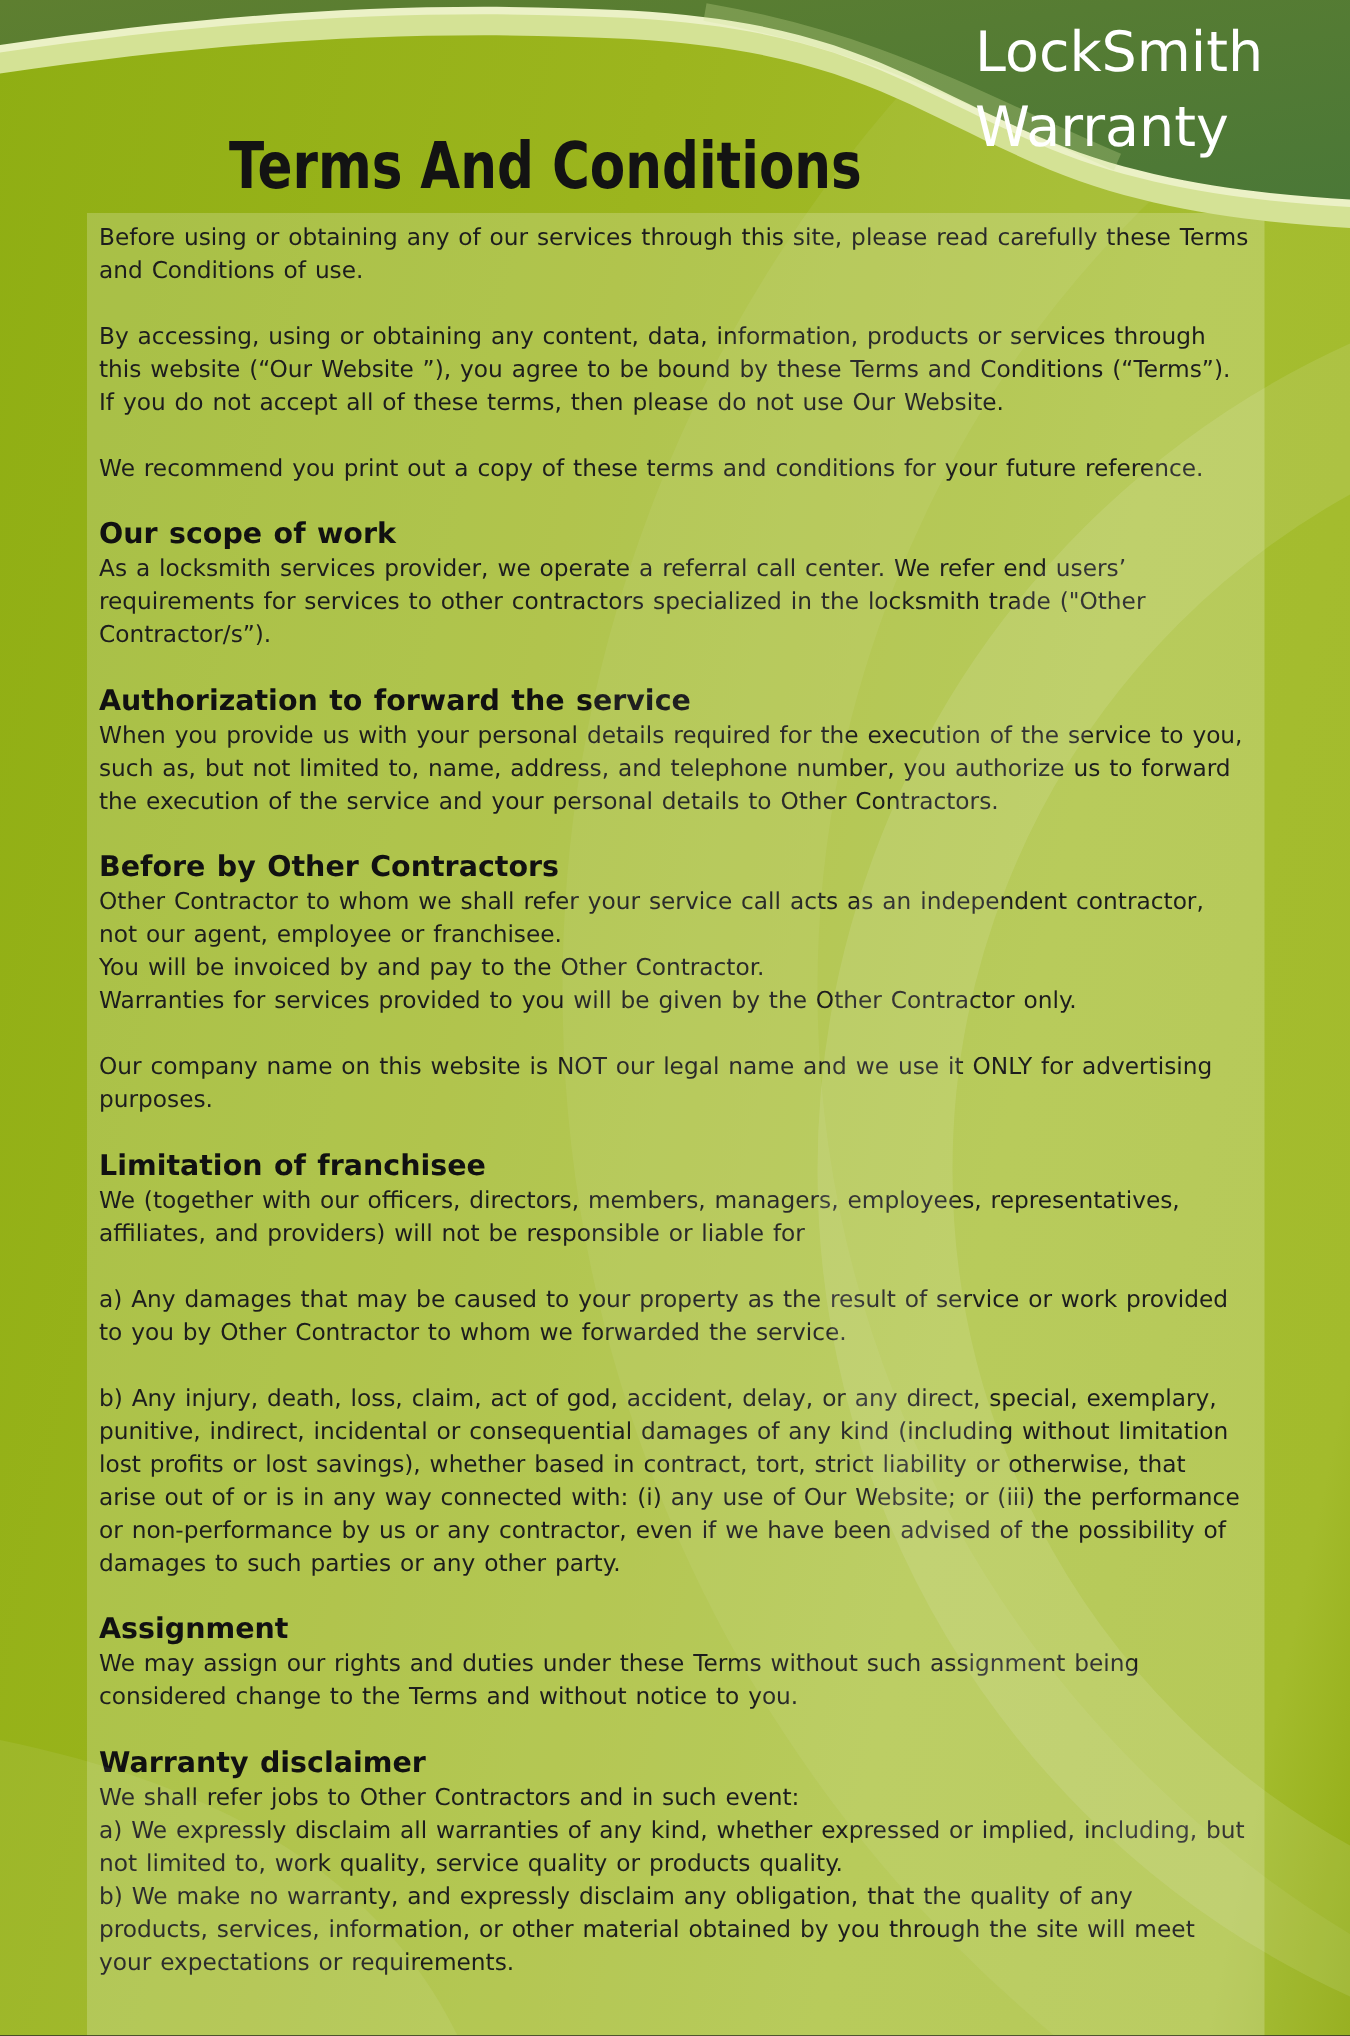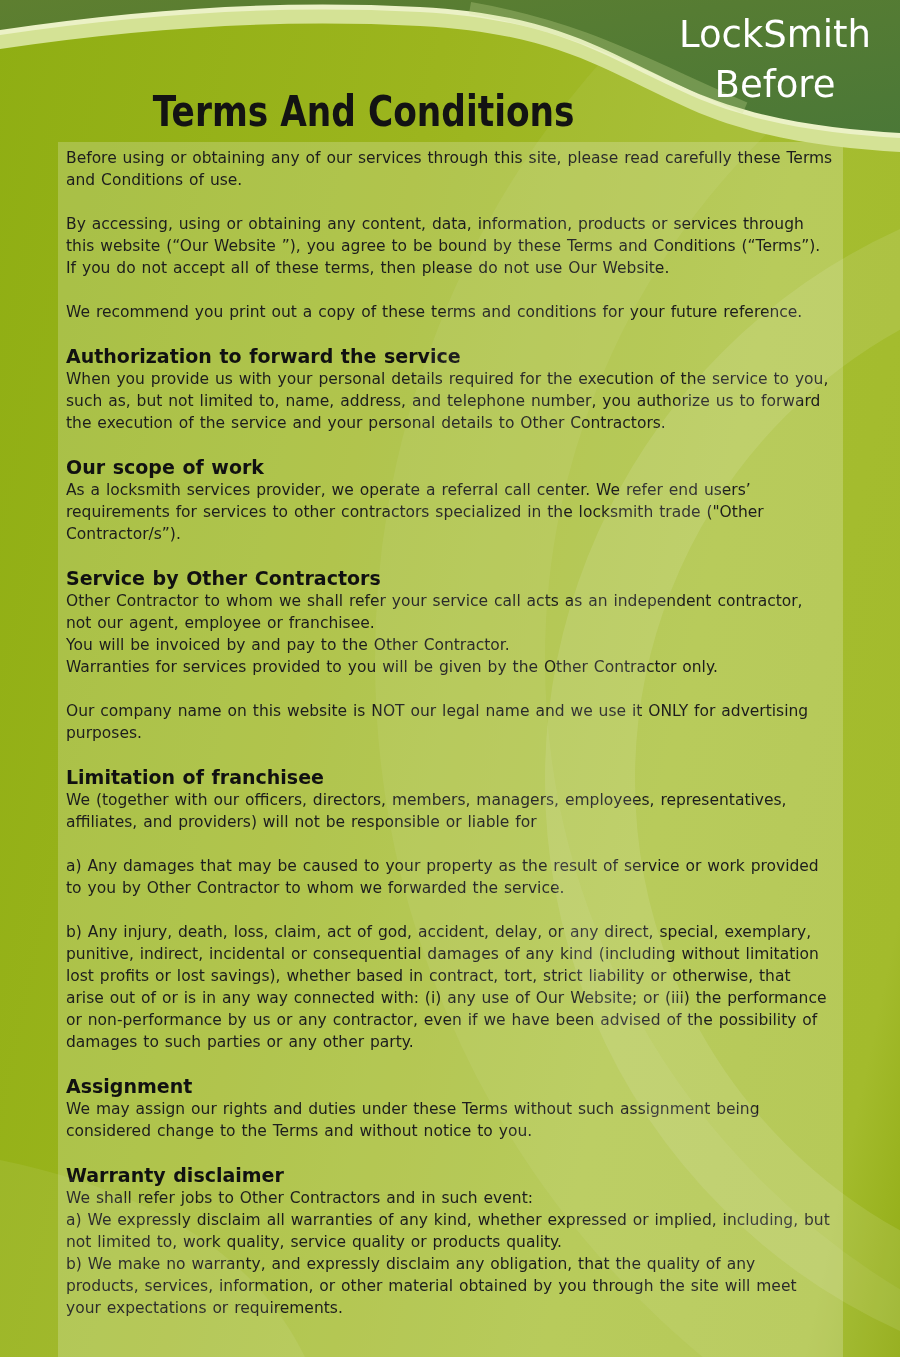--- a/index.html
+++ b/index.html
@@ -5,21 +5,21 @@
   html,body{margin:0;padding:0;background:#222;}
   .page{
     position:relative;width:900px;height:1357px;overflow:hidden;
     background:linear-gradient(102deg,#8fae13 0%,#9cb51e 38%,#a5bd30 70%,#a3bb2c 92%,#92ac15 100%);
     font-family:"DejaVu Sans",sans-serif;
   }
   .header-svg{position:absolute;top:0;left:0;z-index:3;display:block;}
   .deco-svg{position:absolute;top:0;left:0;z-index:2;pointer-events:none;display:block;}
   .brand{
     position:absolute;top:10px;right:0;width:250px;z-index:4;
-    color:#ffffff;font-size:37px;line-height:50px;text-align:center;font-weight:normal;
+    color:#ffffff;font-size:37px;line-height:50px;text-align:left;font-weight:normal;
   }
   .title-wrap{position:absolute;top:88px;left:0;width:728px;text-align:center;z-index:4;}
   .title-text{
     display:inline-block;transform:scaleX(0.8);transform-origin:50% 50%;
     color:#131313;font-weight:bold;font-size:43px;line-height:46px;letter-spacing:0;
     white-space:nowrap;
   }
   .panel{
     position:absolute;left:58px;top:142px;width:785px;height:1215px;z-index:1;
     background:rgba(255,255,255,0.21);
@@ -39,31 +39,31 @@
 <div class="page">
 
   <div class="panel">
     <div class="intro">Before using or obtaining any of our services through this site, please read carefully these Terms and Conditions of use.
 
 By accessing, using or obtaining any content, data, information, products or services through this website (“Our Website ”), you agree to be bound by these Terms and Conditions (“Terms”). If you do not accept all of these terms, then please do not use Our Website.
 
 We recommend you print out a copy of these terms and conditions for your future reference.</div>
 
     <div class="tsection">
+      <h2 class="sec-heading">Our scope of work</h2>
+      <div class="sec-body">As a locksmith services provider, we operate a referral call center. We refer end users’ requirements for services to other contractors specialized in the locksmith trade ("Other Contractor/s”).</div>
+    </div>
+
+    <div class="tsection">
       <h2 class="sec-heading">Authorization to forward the service</h2>
       <div class="sec-body">When you provide us with your personal details required for the execution of the service to you, such as, but not limited to, name, address, and telephone number, you authorize us to forward the execution of the service and your personal details to Other Contractors.</div>
     </div>
 
     <div class="tsection">
-      <h2 class="sec-heading">Our scope of work</h2>
-      <div class="sec-body">As a locksmith services provider, we operate a referral call center. We refer end users’ requirements for services to other contractors specialized in the locksmith trade ("Other Contractor/s”).</div>
-    </div>
-
-    <div class="tsection">
-      <h2 class="sec-heading">Service by Other Contractors</h2>
+      <h2 class="sec-heading">Before by Other Contractors</h2>
       <div class="sec-body">Other Contractor to whom we shall refer your service call acts as an independent contractor, not our agent, employee or franchisee.
 You will be invoiced by and pay to the Other Contractor.
 Warranties for services provided to you will be given by the Other Contractor only.
 
 Our company name on this website is NOT our legal name and we use it ONLY for advertising purposes.</div>
     </div>
 
     <div class="tsection">
       <h2 class="sec-heading">Limitation of franchisee</h2>
       <div class="sec-body">We (together with our officers, directors, members, managers, employees, representatives, affiliates, and providers) will not be responsible or liable for
@@ -104,20 +104,20 @@
 
     <path d="M0,0 H900 V138 C835,134 760,126 690,95 C600,55 560,20 420,12 C280,5 150,13 0,35 Z" fill="#ebf1c6"></path>
 
     <path d="M0,0 H900 V133 C835,129 760,121 690,90 C600,50 560,15 420,7 C280,0 150,8 0,30 Z" fill="url(#gd)"></path>
 
     <path d="M470,8 C585,28 645,65 745,108" fill="none" stroke="rgba(210,226,150,0.28)" stroke-width="12"></path>
   </svg>
 
   <div class="brand">
     <div>LockSmith</div>
-    <div>Before</div>
+    <div>Warranty</div>
   </div>
 
   <div class="title-wrap">
     <span class="title-text">Terms And Conditions</span>
   </div>
 
 </div>
 
 </body></html>

